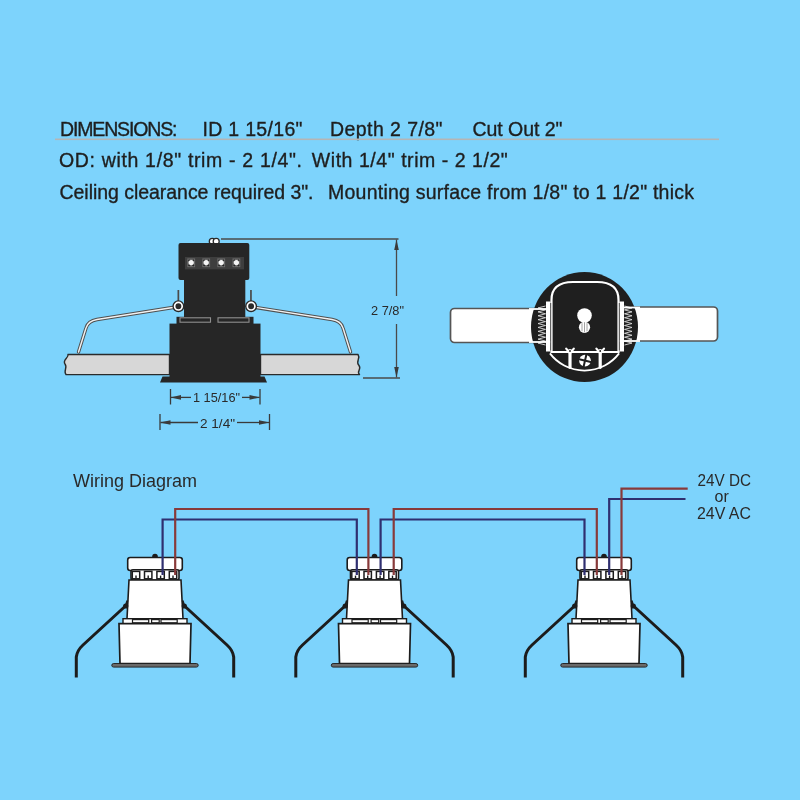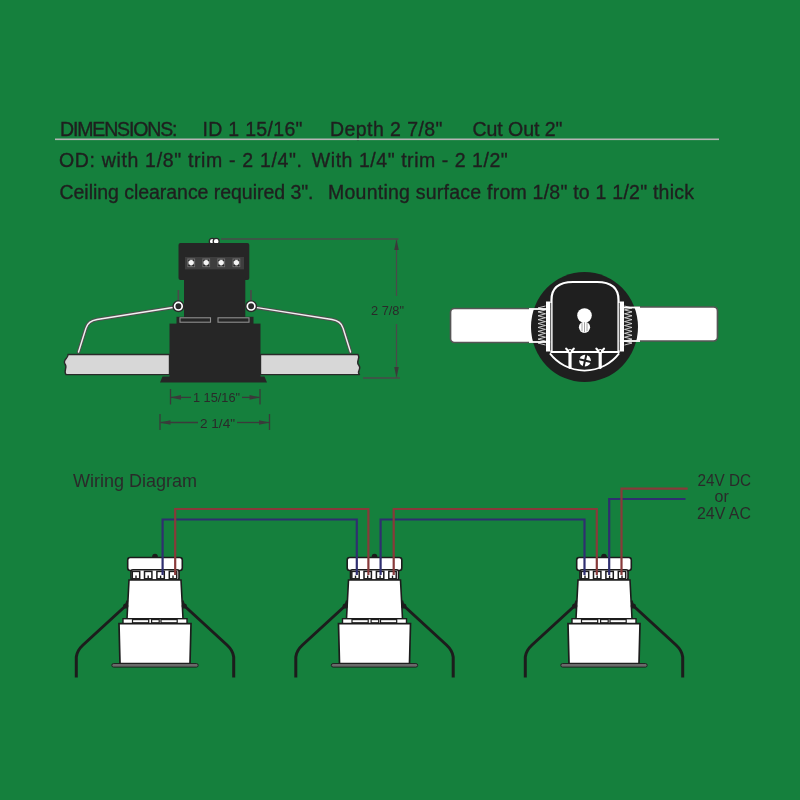--- a/index.html
+++ b/index.html
@@ -1,16 +1,16 @@
 <!DOCTYPE html>
 <html><head>
 <meta charset="utf-8">
 <style>
   html,body{margin:0;padding:0;background:#ffffff;}
-  #page{position:relative;width:800px;height:800px;background:#15803d;overflow:hidden;
+  #page{position:relative;width:800px;height:800px;background:#7dd3fc;overflow:hidden;
         font-family:"Liberation Sans",sans-serif;}
   svg{position:absolute;left:0;top:0;}
 </style>
 </head>
 <body>
 <div id="page">
 <svg width="800" height="800" viewBox="0 0 800 800">
 
   <g fill="#1f1f1f" stroke="#1f1f1f" stroke-width="0.35" font-family="Liberation Sans, sans-serif" font-size="19.5" lengthAdjust="spacingAndGlyphs">
     <text x="60" y="135.5" textLength="117.5">DIMENSIONS:</text>

